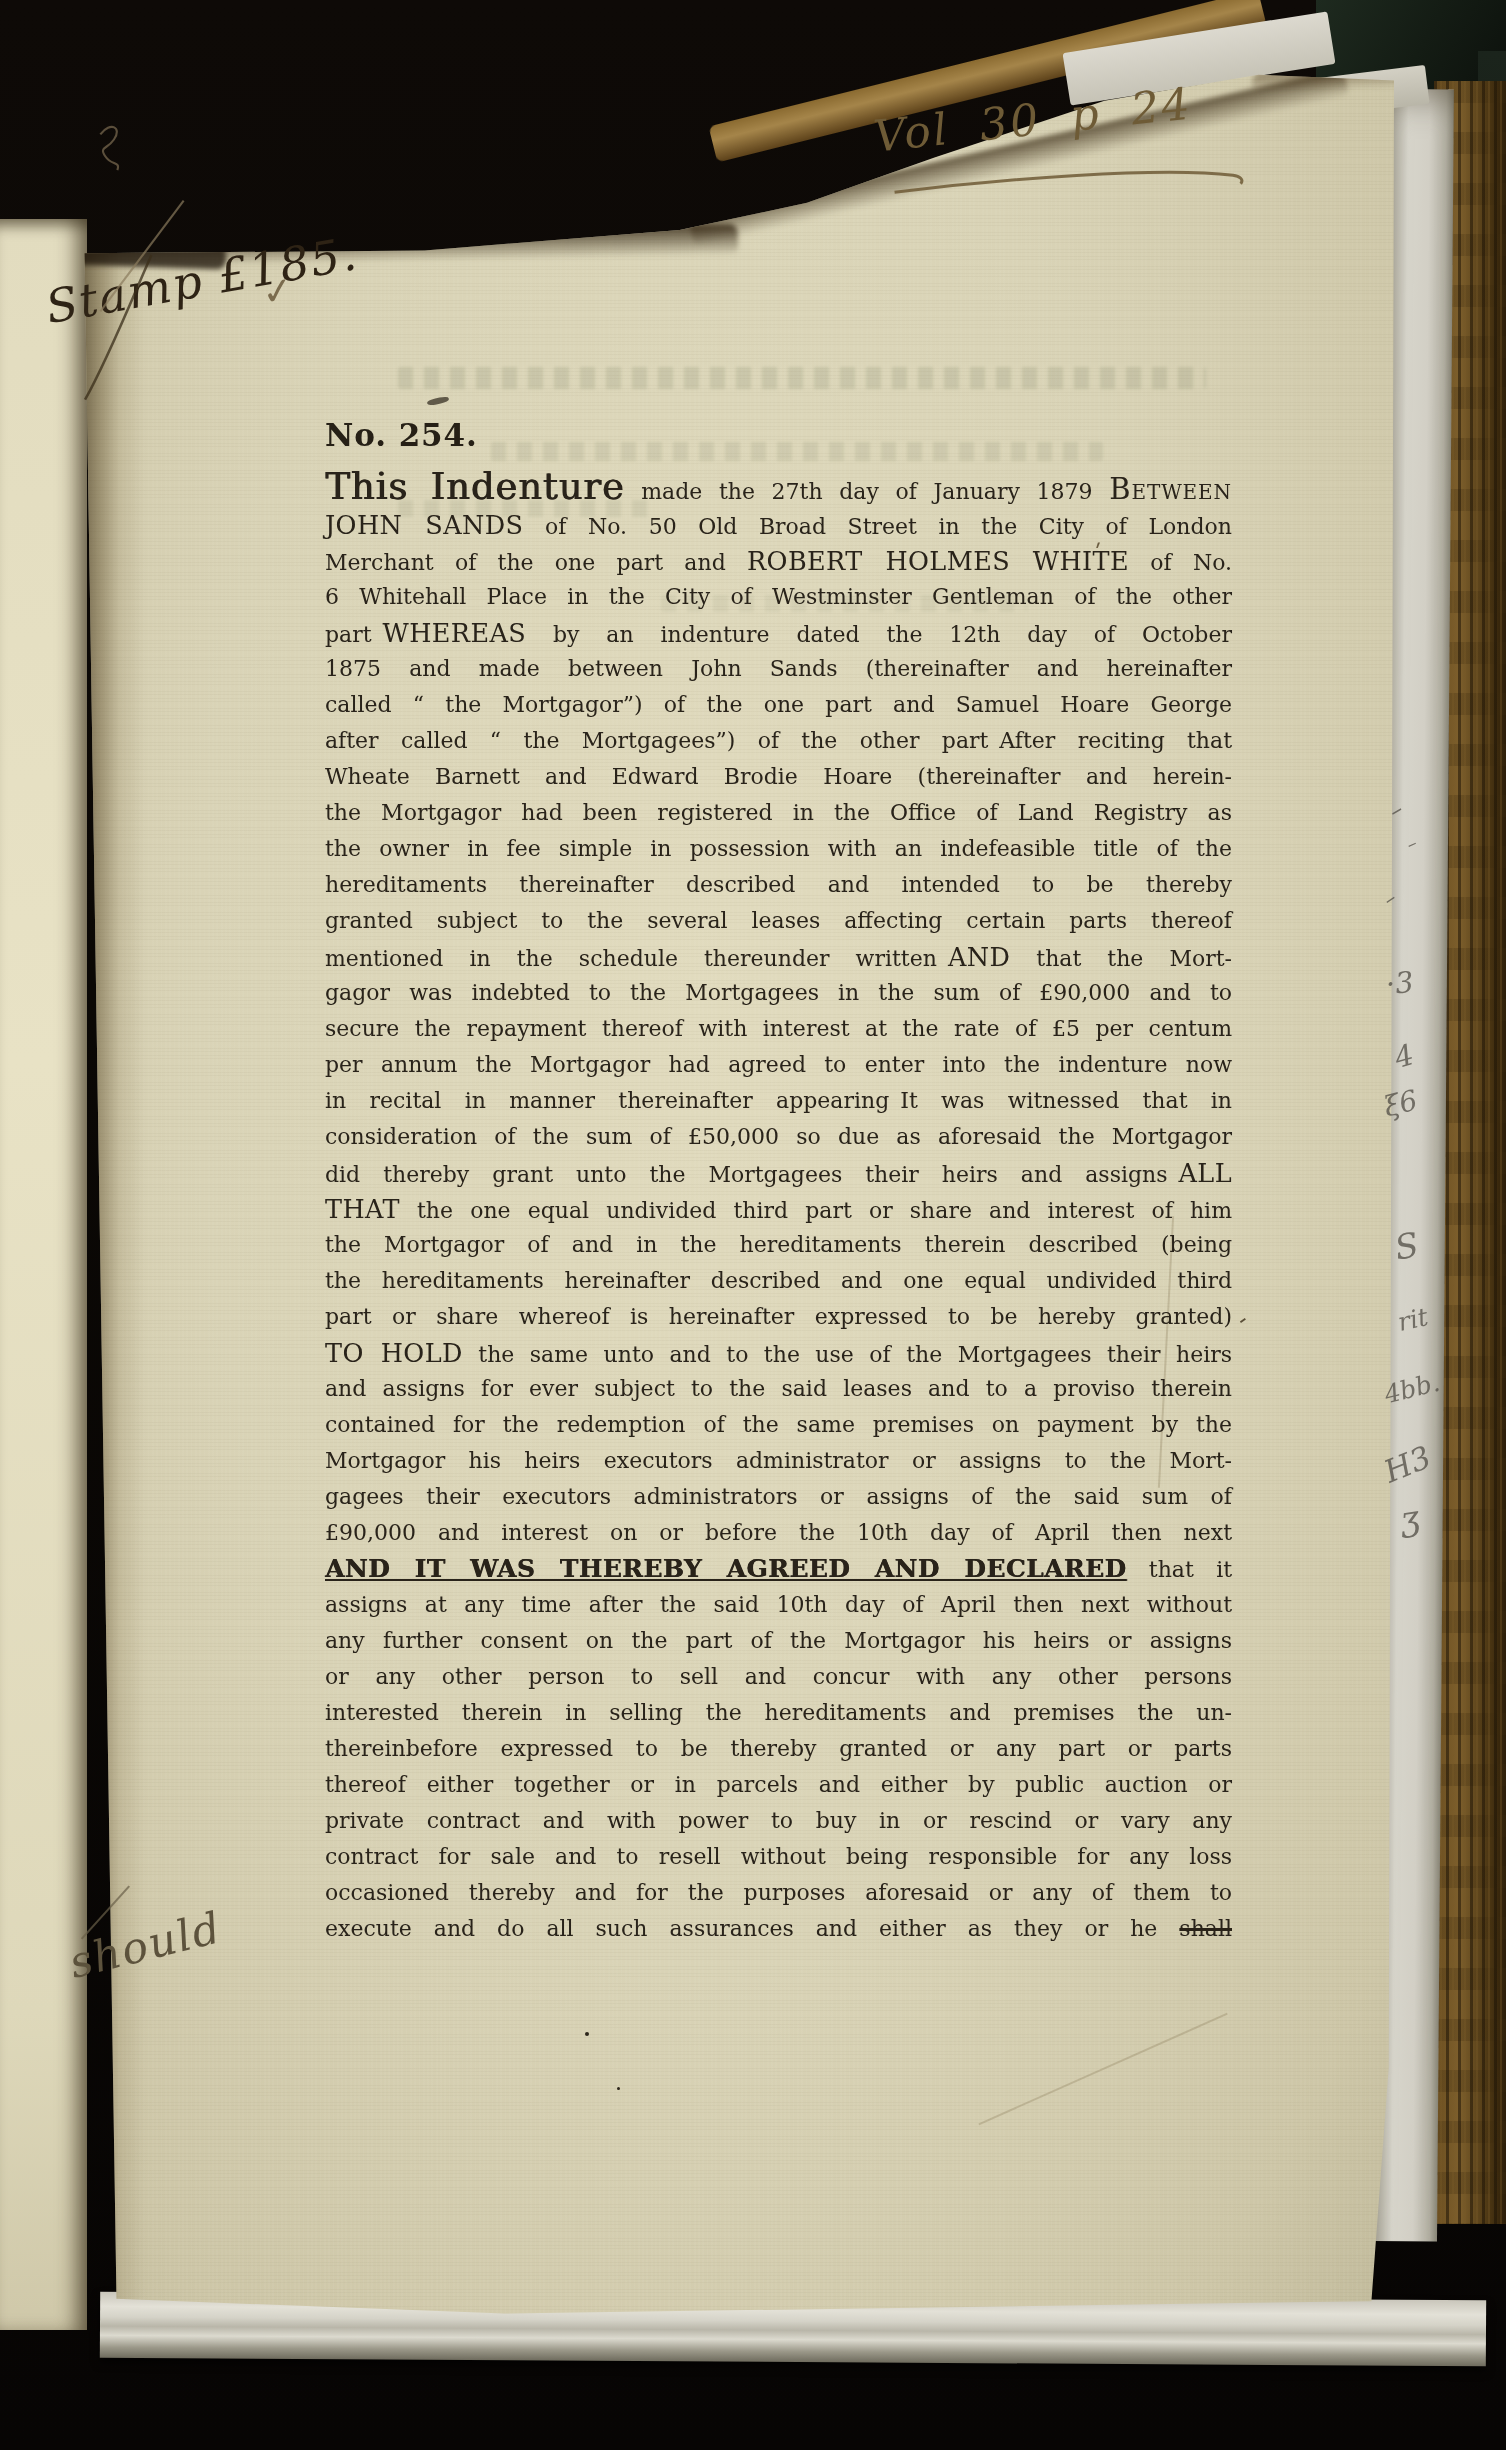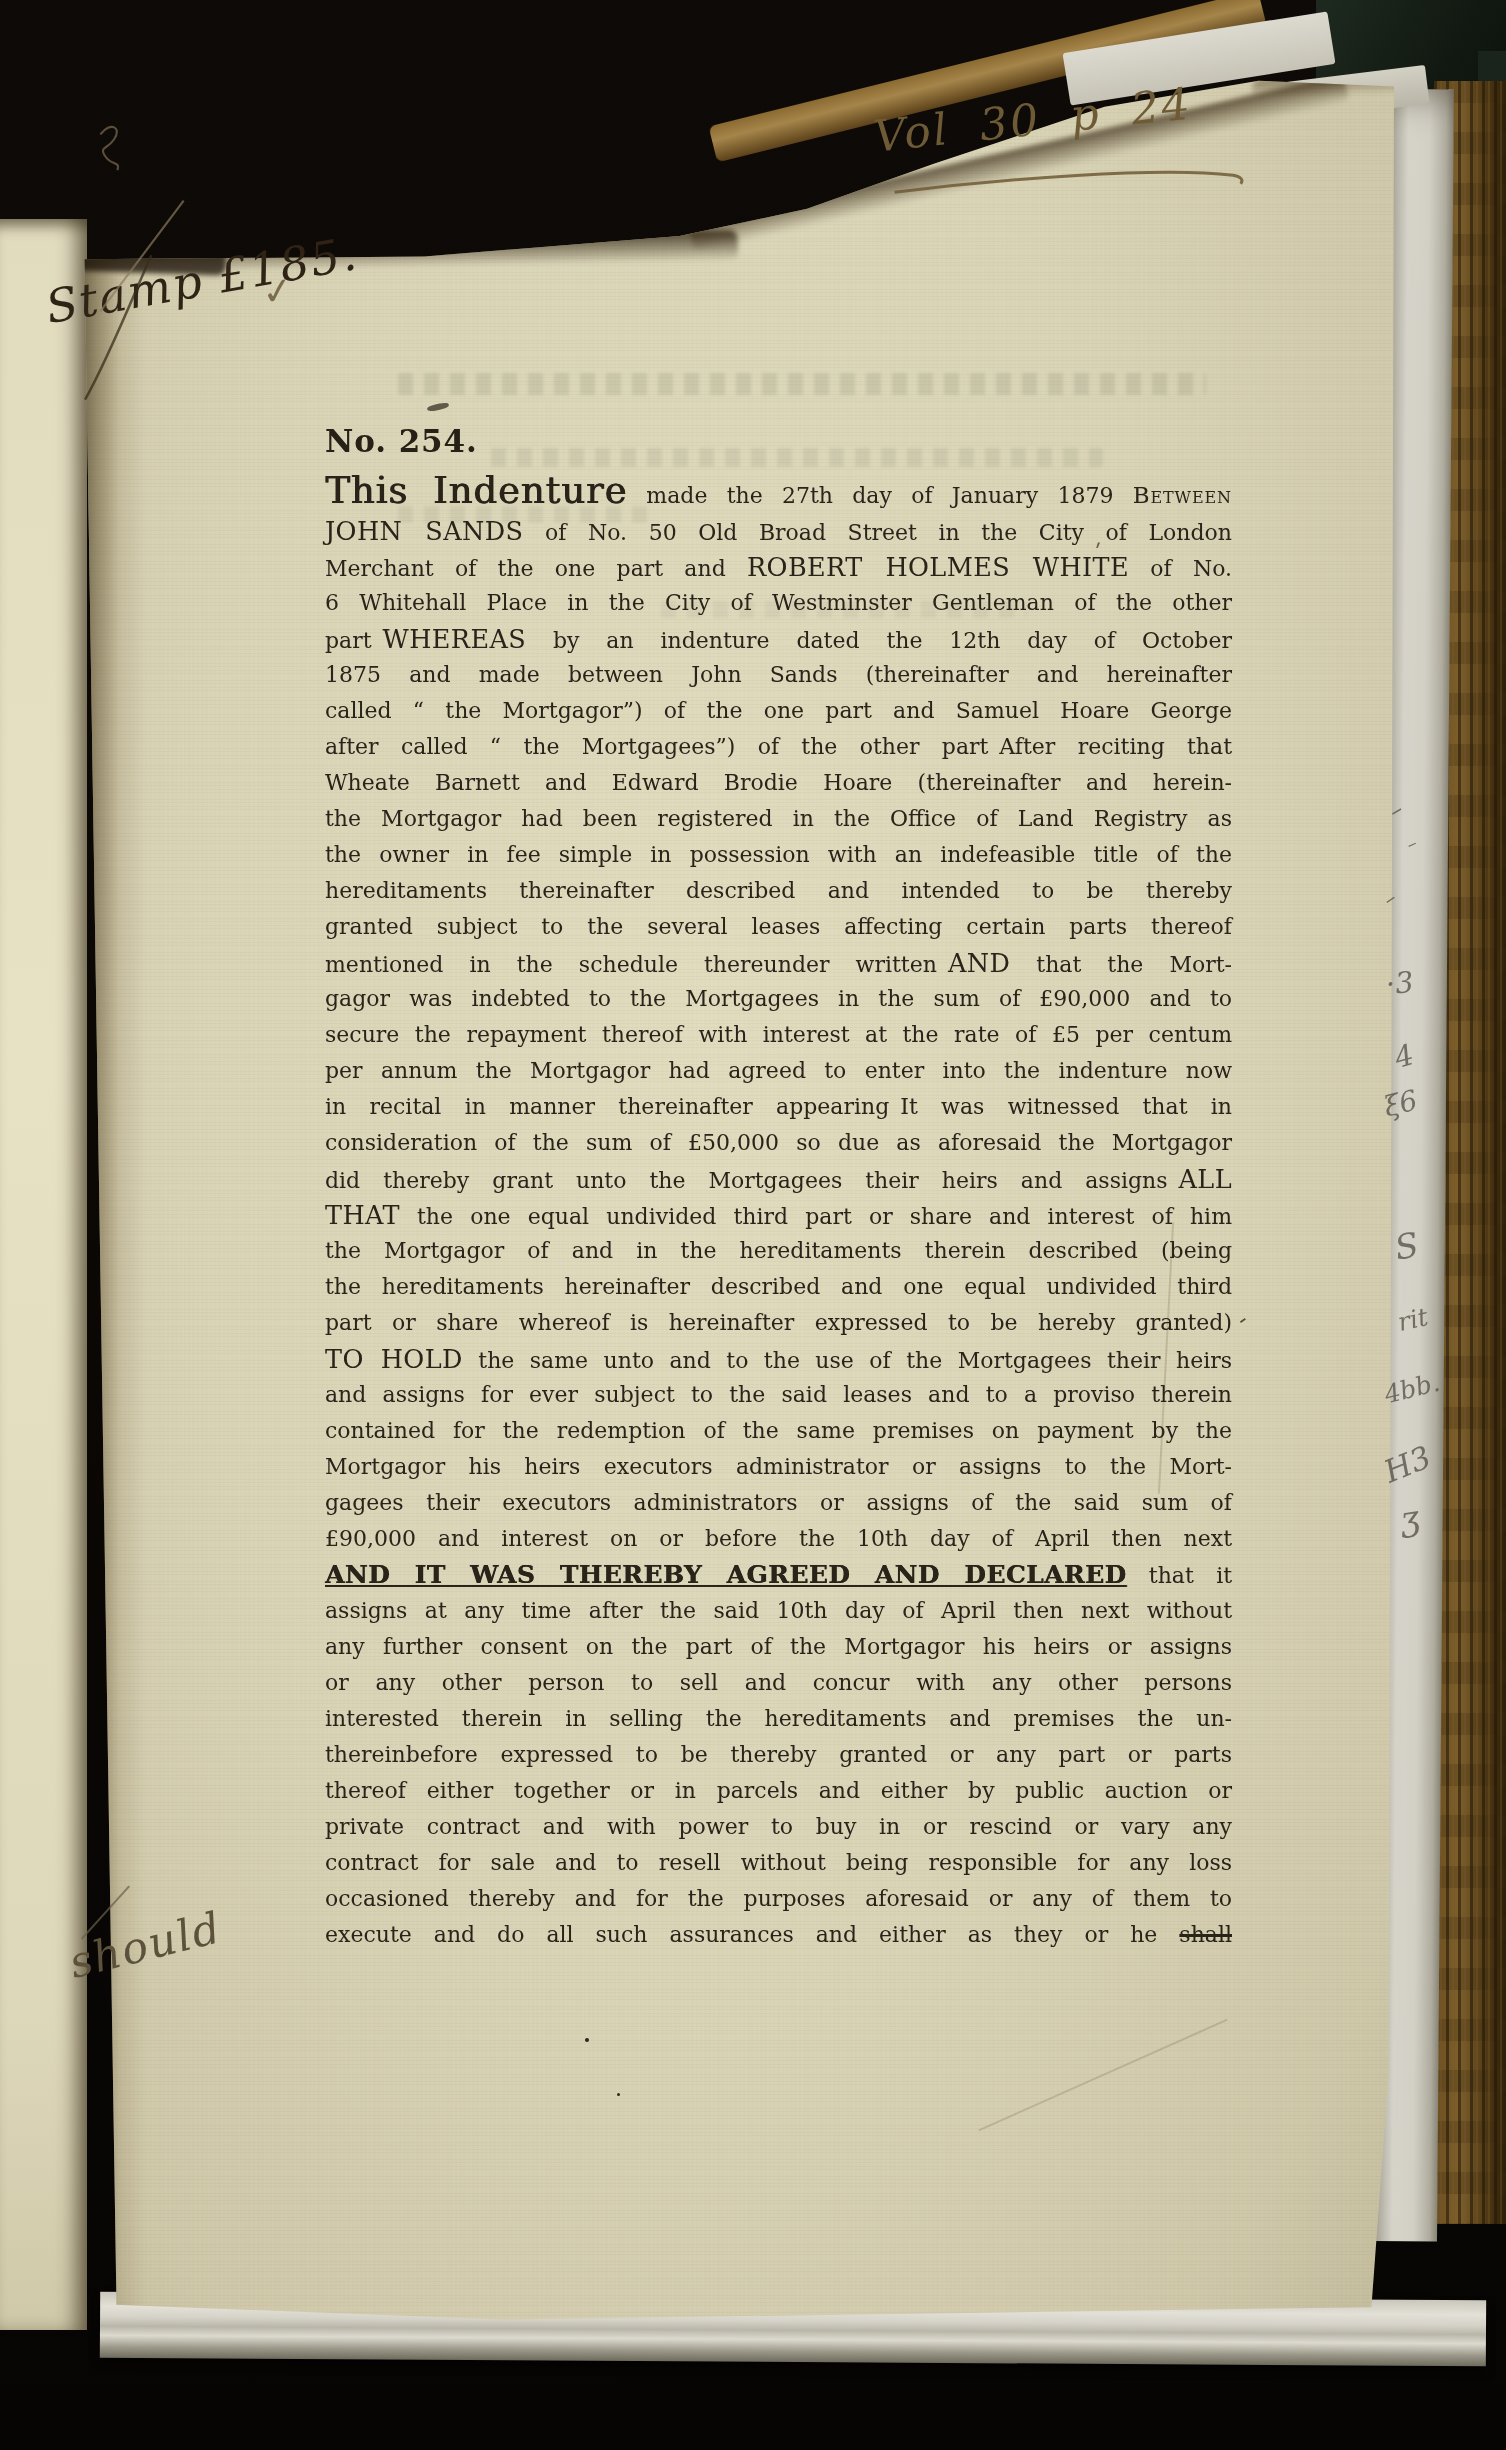--- a/index.html
+++ b/index.html
@@ -33,21 +33,21 @@
     transform:rotate(-7deg); background:linear-gradient(180deg,#d3d0c4,#b9b6a8); border-radius:2.6px;}
   .bottom-stack{position:absolute; left:100px; top:2296px; width:1386px; height:66px; z-index:1;
     transform:rotate(.35deg);
     background:
       linear-gradient(180deg,#c9c6bb 0%,#e3e1d7 22%,#d5d3c8 38%,#b9b6a9 52%,#dcdacf 66%,#9b9889 84%,#6f6c5e 100%);
     box-shadow:0 5.1px 8.5px rgba(0,0,0,.6);}
   .facing-page{position:absolute; left:0; top:219px; width:87px; height:2111px; z-index:3;
     background:linear-gradient(180deg,#e2dcbf 0%,#e8e2c5 40%,#ded8ba 85%,#cfc8a9 100%);
     box-shadow:inset -17px 0 20.4px -6.8px rgba(46,36,16,.65), inset 0 15.3px 13.6px -8.5px rgba(40,30,12,.5);}
   
-  .page{position:absolute; left:66px; top:57px; width:1328px; height:2266px; z-index:5;
+  .page{position:absolute; left:66px; top:51px; width:1328px; height:2266px; z-index:5;
     background:radial-gradient(ellipse at 48% 42%, #e1dbbe 0%, #d9d3b6 52%, #cdc6a7 86%, #c1ba9b 100%);
     clip-path:polygon(1.4% 8.93%, 27% 8.8%, 46.2% 7.9%, 55.8% 6.7%, 65.4% 4.7%, 78.2% 2.2%, 89.8% 1.05%, 100% 1.3%, 99.6% 89%, 98.3% 99.3%, 33% 99.85%, 3.8% 99.2%);}
   .page .texture{position:absolute; inset:0;
     background:
       repeating-linear-gradient(0deg, rgba(118,108,78,.05) 0 0.9px, rgba(0,0,0,0) 0.9px 3.4px),
       repeating-linear-gradient(90deg, rgba(255,255,244,.04) 0 1.7px, rgba(0,0,0,0) 1.7px 4.3px);}
   .gutter-shade{position:absolute; left:0; top:0; width:81px; height:100%;
     background:linear-gradient(90deg, rgba(58,45,22,.85) 0%, rgba(96,80,46,.5) 40%, rgba(136,120,82,.22) 66%, rgba(136,120,82,0) 100%);}
   .stain{position:absolute; filter:blur(2.6px); border-radius:8.5px;}
   .stain.s1{left:-8.5px; top:180px; width:680px; height:31px; transform:rotate(-1.2deg);
@@ -65,21 +65,21 @@
   
   .doc-heading{position:absolute; left:259px; top:366px; margin:0;
     font-size:31px; font-weight:bold; letter-spacing:0.9px; color:#2520160; color:#262016;}
   .doc-lines{position:absolute; left:259px; top:420px; width:907px; color:#29231a;}
   .line{height:36px; line-height:36px; font-size:22px; word-spacing:2.1px;
     text-align:justify; text-align-last:justify; overflow:visible; white-space:normal;}
   .line span{display:inline;}
   .gothic{font-size:37px; font-weight:normal; letter-spacing:0.9px; line-height:0;
     text-shadow:0.9px 0 0 currentColor;}
   .caps{font-size:25.5px; letter-spacing:0.4px;}
-  .smallcaps{font-variant:small-caps; font-size:23px; letter-spacing:0.9px;}
+  .smallcaps{font-variant:small-caps; font-size:29px; letter-spacing:0.9px;}
   .bigcaps{font-size:25px; font-weight:bold; letter-spacing:0.4px; text-shadow:0.4px 0 0 currentColor;text-decoration:underline;}
   .struck{text-decoration:line-through; text-decoration-thickness:2.6px; text-decoration-color:#2a2318;}
   
   .hand{position:absolute; z-index:8; font-style:italic; white-space:nowrap;}
   .vol-note{left:873px; top:94px; transform:rotate(-6deg); font-size:44px;
     color:#6e5b36; letter-spacing:2.6px; word-spacing:13.6px;}
   .stamp-note{left:44px; top:253px; transform:rotate(-10deg); font-size:46px;
     color:#2e2315; letter-spacing:1.7px;}
   .check-mark{left:262px; top:270px; transform:rotate(-8deg); font-size:37px; color:#7b6c4e; font-style:normal;}
   .should-note{left:68px; top:1920px; transform:rotate(-14deg); font-size:43px; color:#5c523c; letter-spacing:1.7px;}

